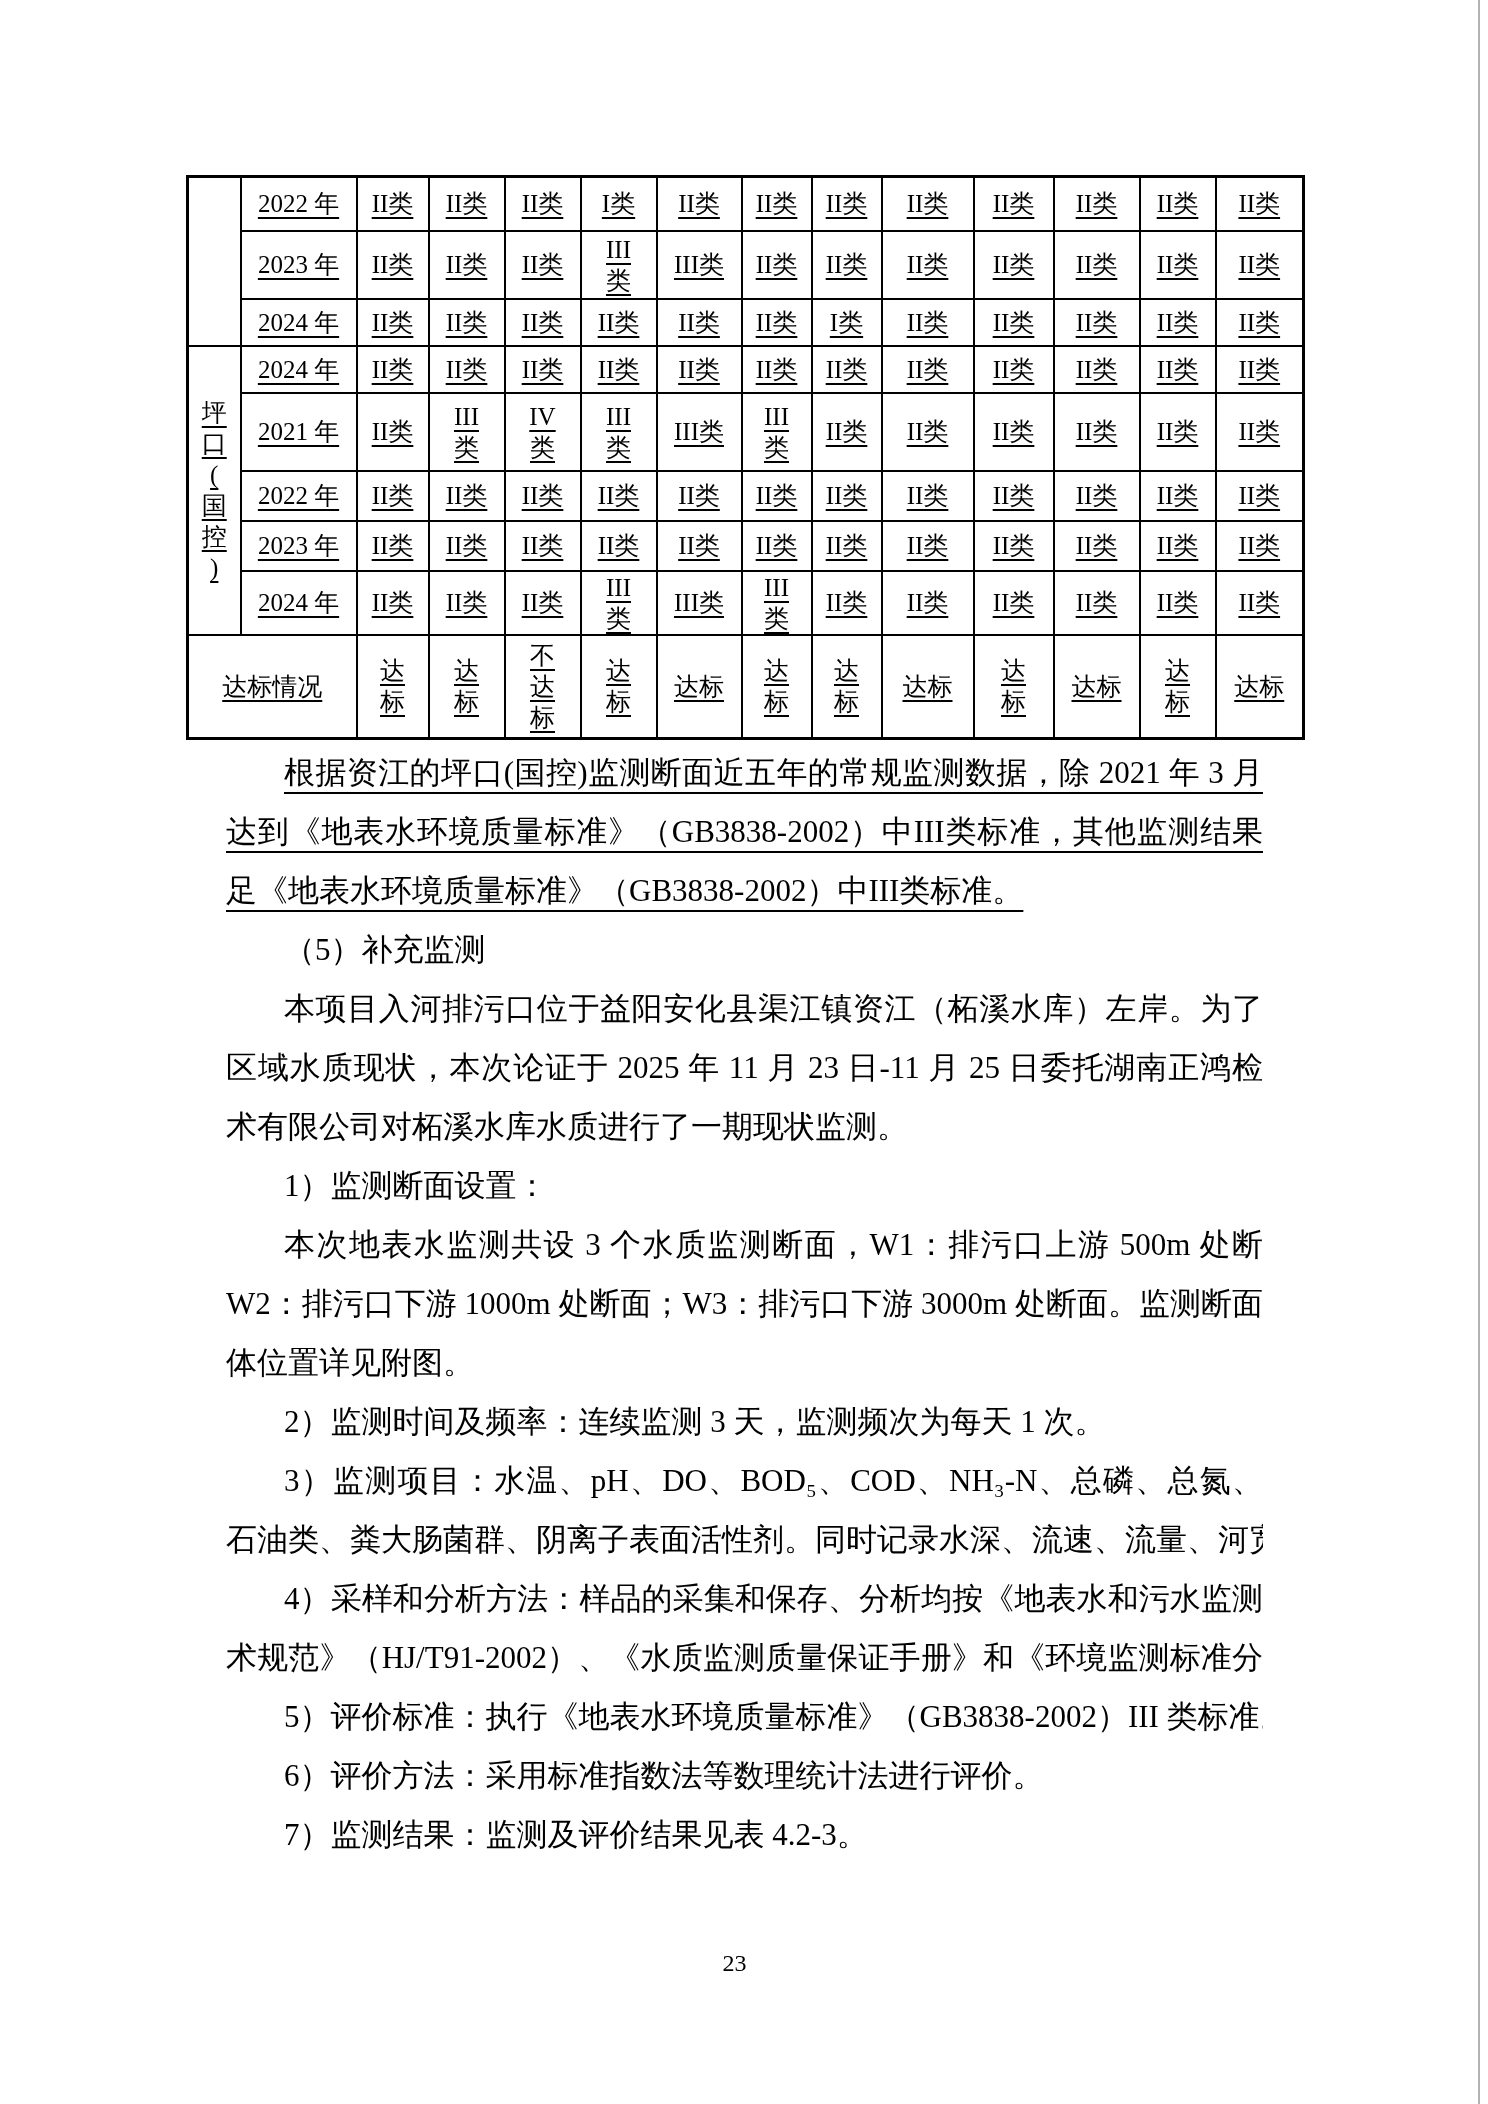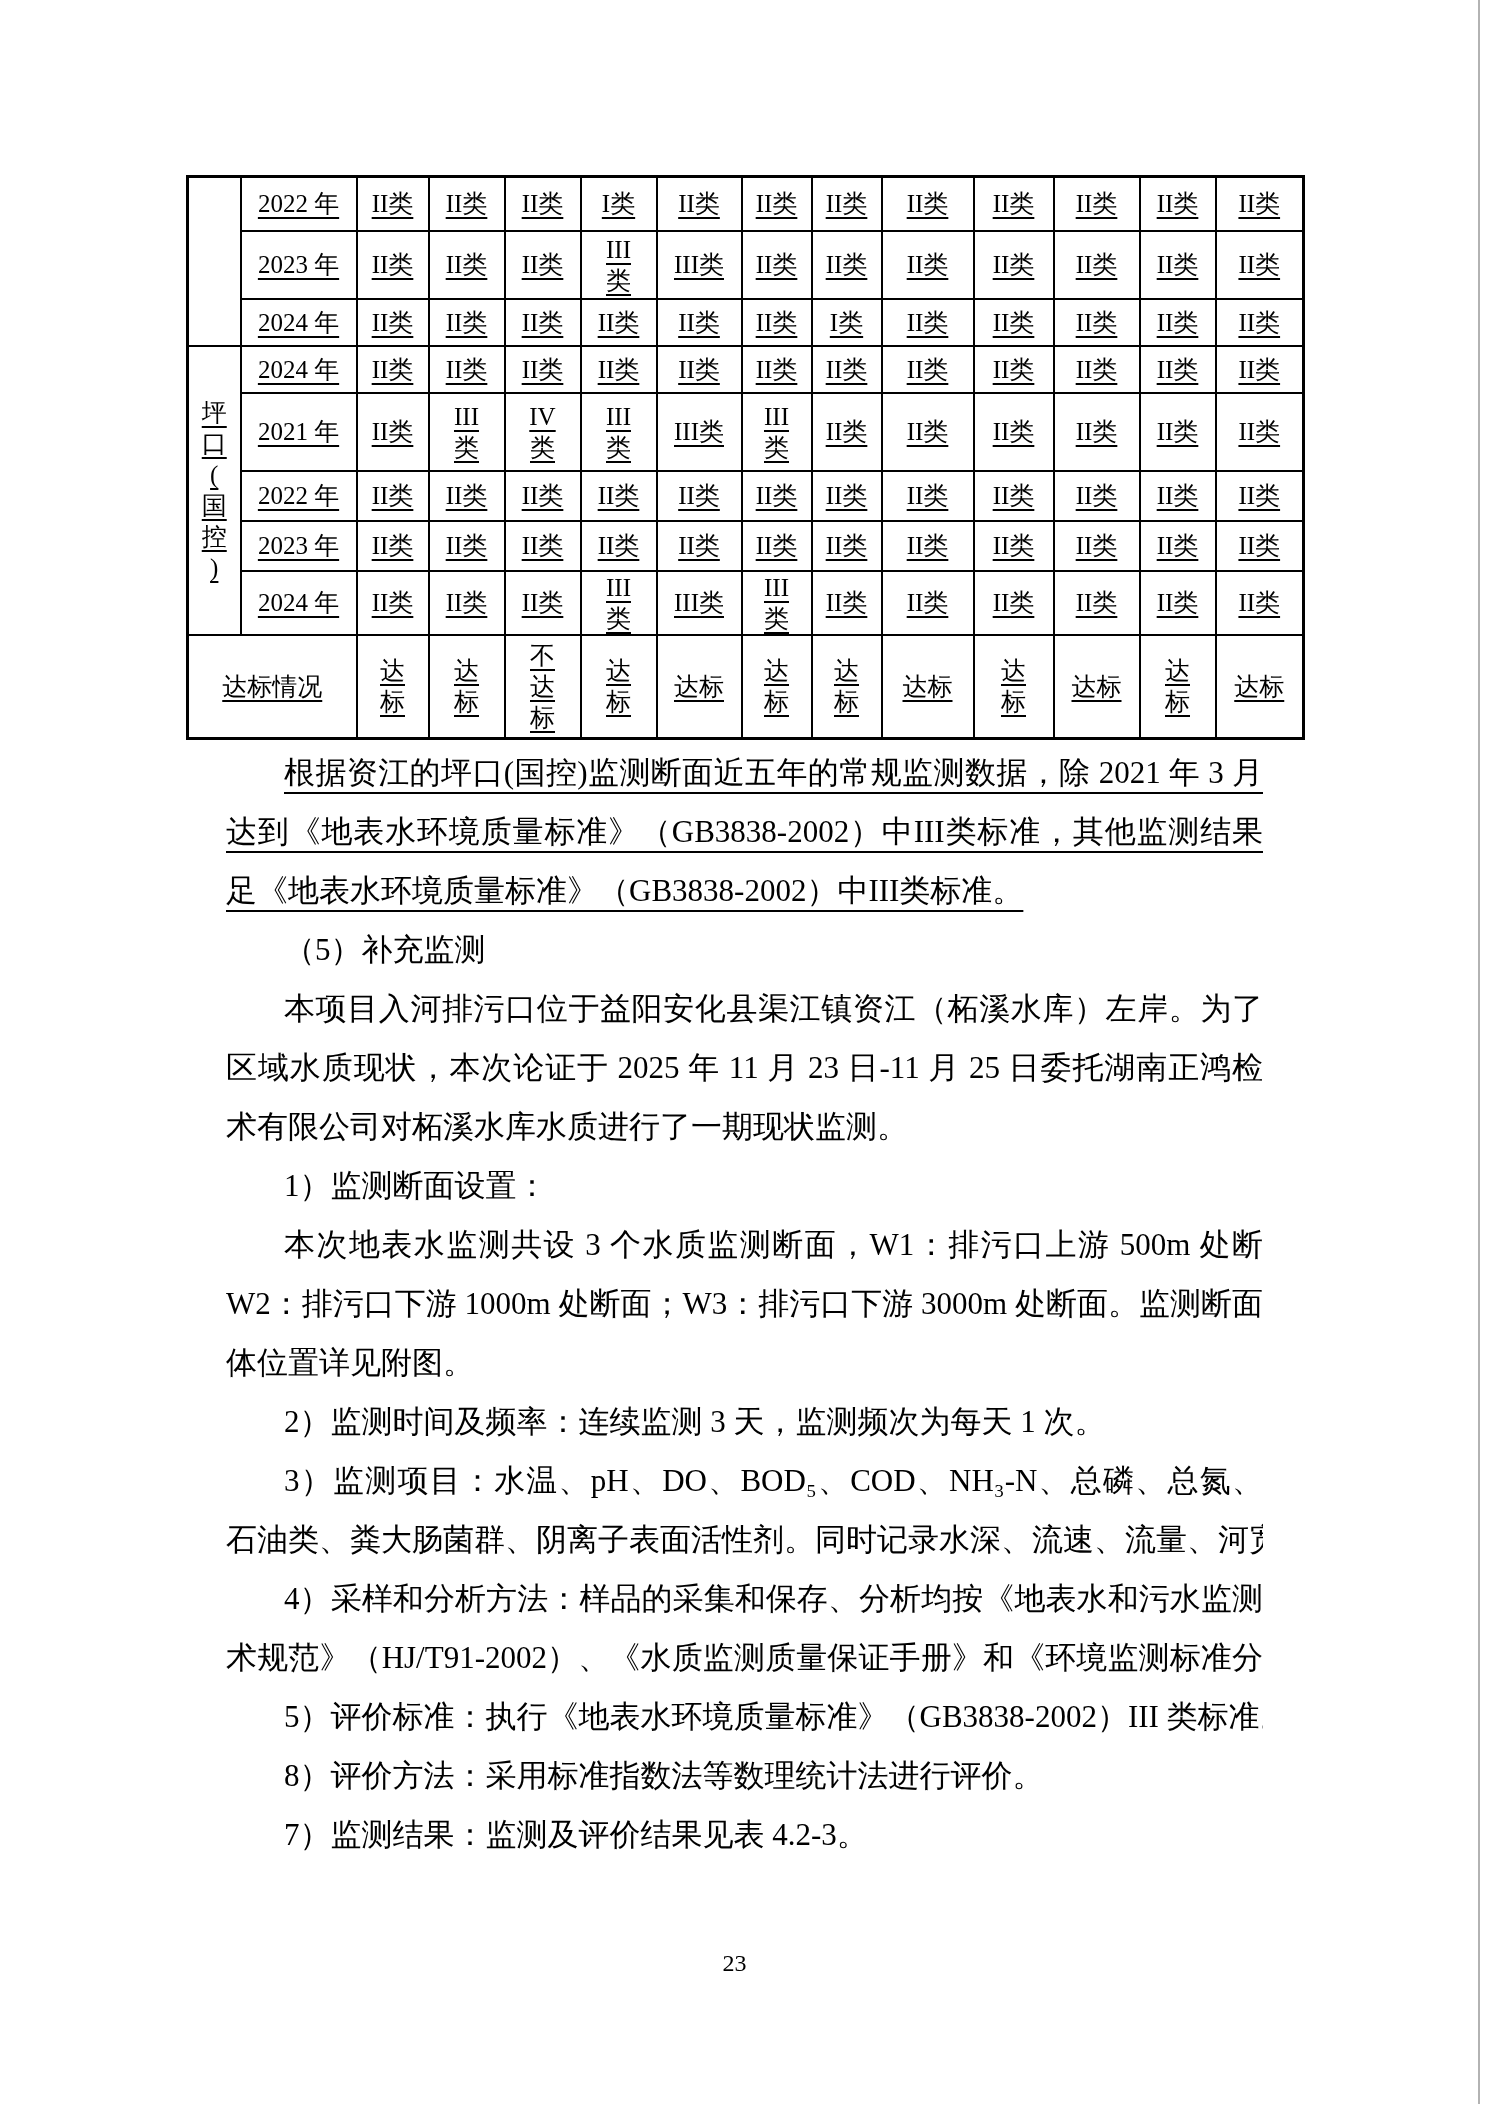--- a/index.html
+++ b/index.html
@@ -270,21 +270,21 @@
         <div class="line">石油类、粪大肠菌群、阴离子表面活性剂。同时记录水深、流速、流量、河宽。</div>
       </div>
       <div class="para">
         <div class="line first j">4）采样和分析方法：样品的采集和保存、分析均按《地表水和污水监测技</div>
         <div class="line j">术规范》（HJ/T91-2002）、《水质监测质量保证手册》和《环境监测标准分析</div>
       </div>
       <div class="para">
         <div class="line first">5）评价标准：执行《地表水环境质量标准》（GB3838-2002）III 类标准。</div>
       </div>
       <div class="para">
-        <div class="line first">8）评价方法：采用标准指数法等数理统计法进行评价。</div>
+        <div class="line first">6）评价方法：采用标准指数法等数理统计法进行评价。</div>
       </div>
       <div class="para">
         <div class="line first">7）监测结果：监测及评价结果见表 4.2-3。</div>
       </div>
     </div>
 
   <div class="page-number">23</div>
 </div>
 
 </body></html>

